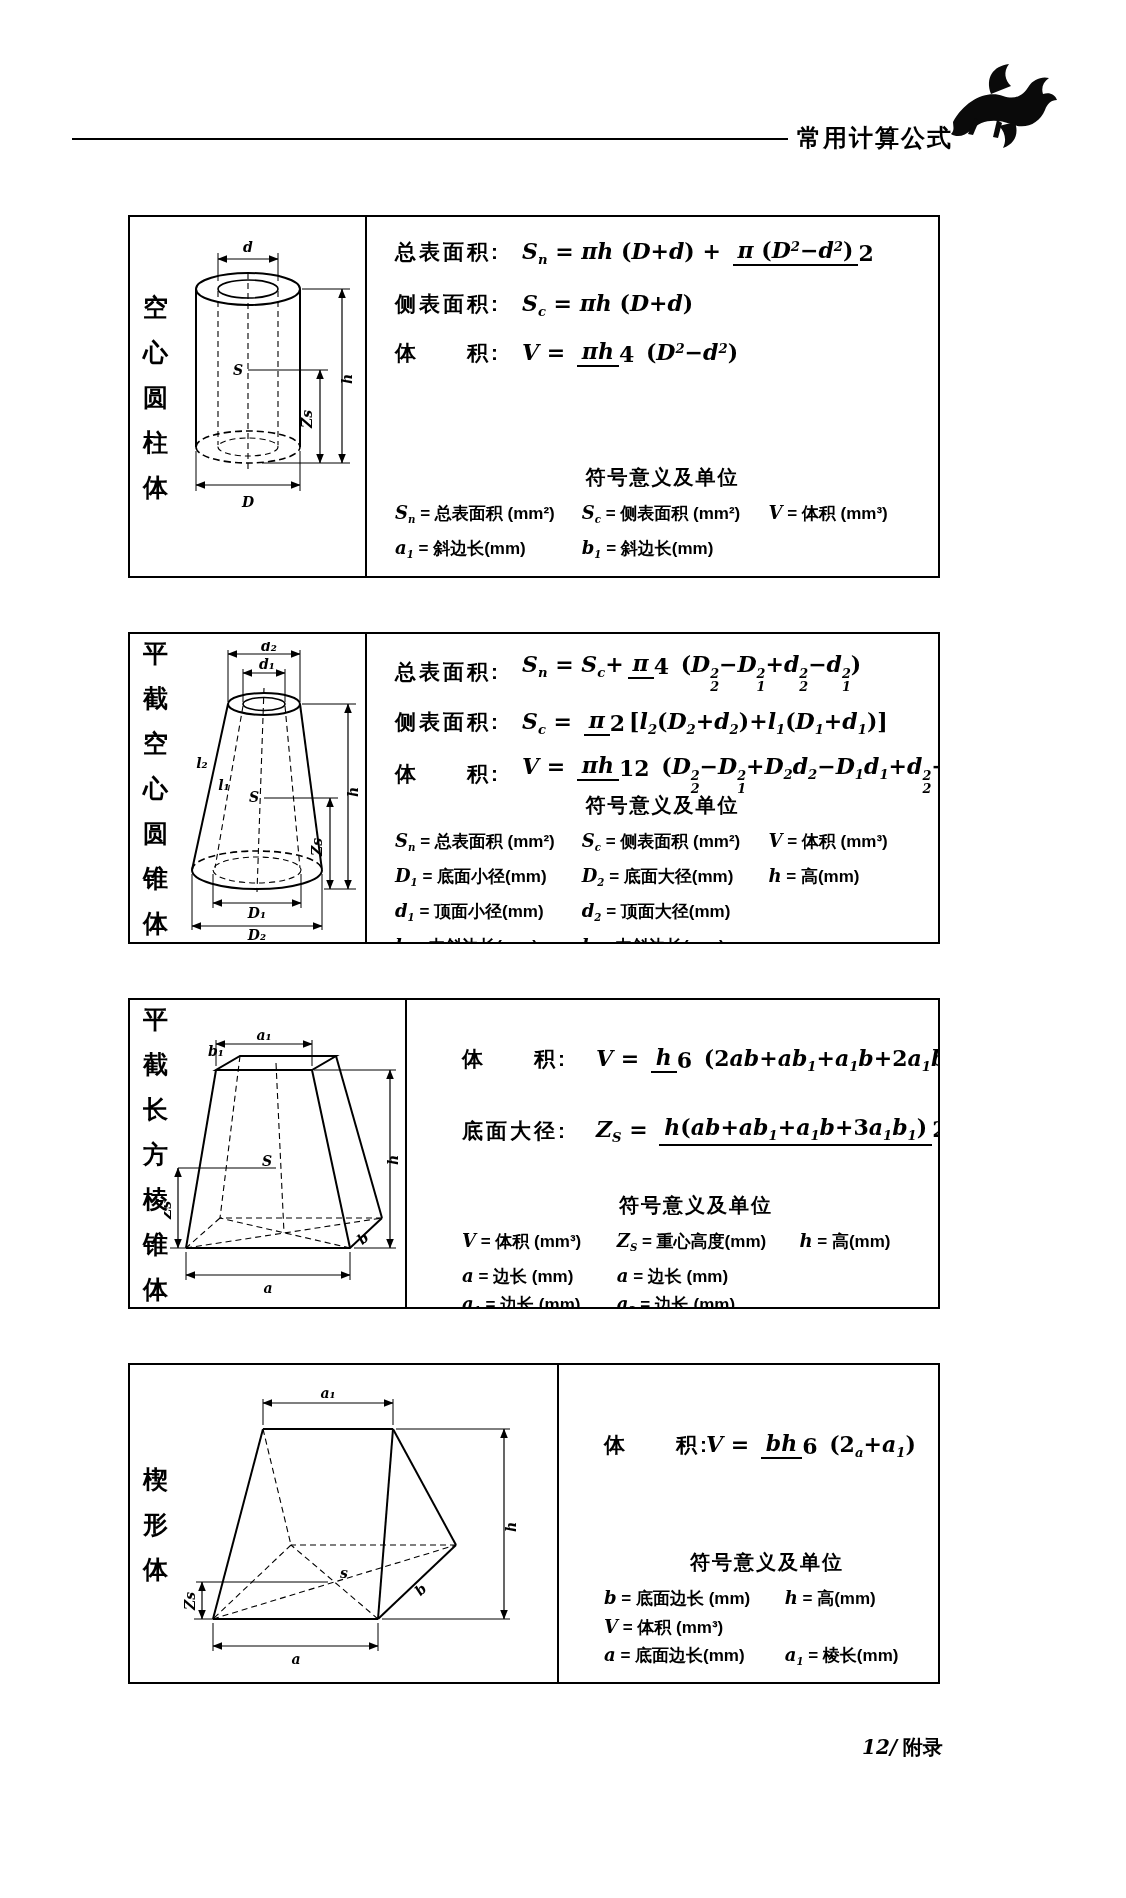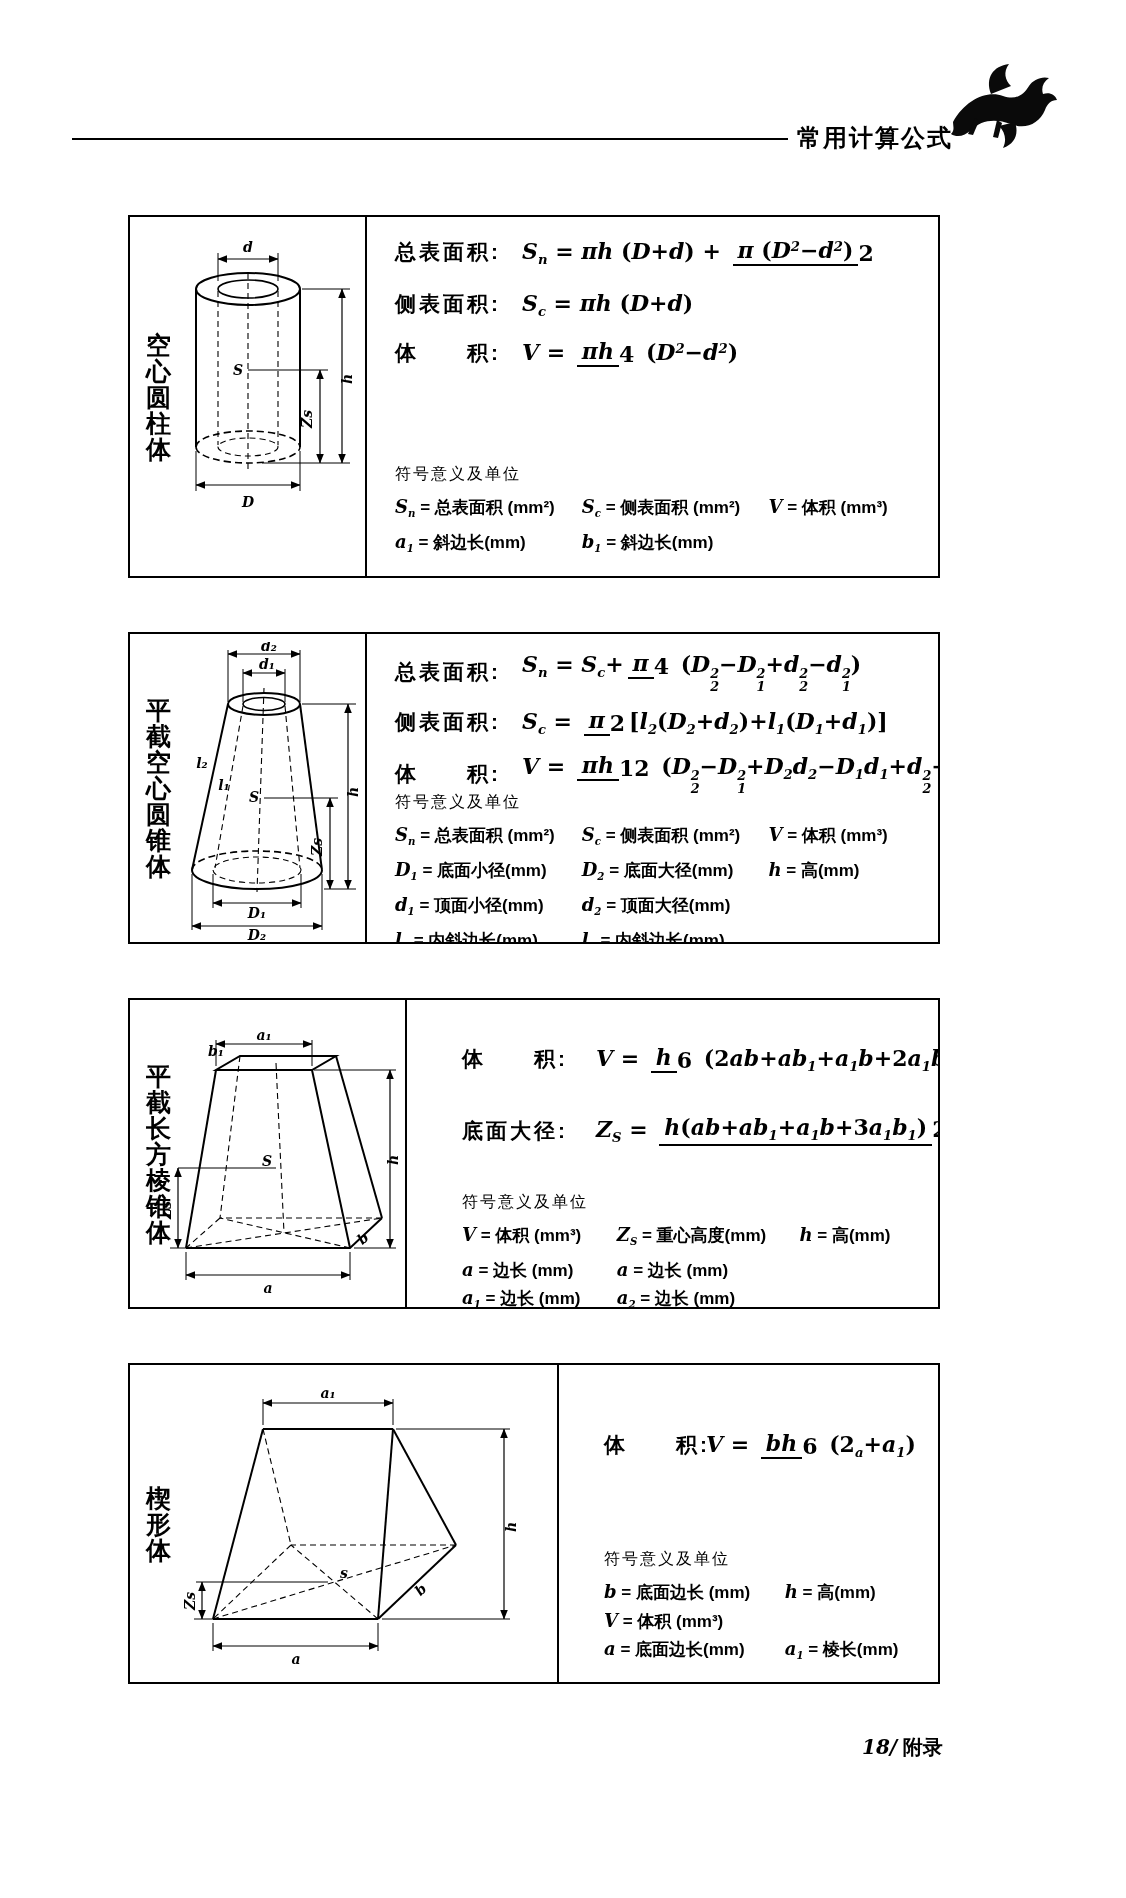--- a/index.html
+++ b/index.html
@@ -16,21 +16,21 @@
   .b1{top:215px;height:363px;}
   .b2{top:632px;height:312px;}
   .b3{top:998px;height:311px;}
   .b4{top:1363px;height:321px;}
   .divider{position:absolute;top:0;bottom:0;width:2px;background:#000;}
   .b1 .divider,.b2 .divider{left:235px;}
   .b3 .divider{left:275px;}
   .b4 .divider{left:427px;}
 
   .vlabel{position:absolute;left:13px;top:50%;transform:translateY(-50%);width:28px;
-          word-break:break-all;text-align:right;font-size:25px;line-height:26px;font-weight:bold;}
+          word-break:break-all;text-align:left;font-size:25px;line-height:45px;font-weight:bold;}
 
   .diag{position:absolute;}
   .b1 .diag{left:52px;top:22px;width:180px;height:300px;}
   .b2 .diag{left:42px;top:8px;width:192px;height:300px;}
   .b3 .diag{left:34px;top:30px;width:240px;height:270px;}
   .b4 .diag{left:28px;top:22px;width:396px;height:290px;}
 
   .content{position:absolute;top:0;bottom:0;right:8px;}
   .b1 .content,.b2 .content{left:265px;}
   .b3 .content{left:332px;}
@@ -49,21 +49,21 @@
   .frac{display:inline-flex;flex-direction:row;align-items:center;vertical-align:middle;margin:0 4px;line-height:1.05;}
   .frac .num{border-bottom:2.5px solid #000;padding:0 5px 2px 5px;}
   .frac .den{padding-top:1px;}
   .ss{display:inline-flex;flex-direction:column;align-items:center;font-size:58%;line-height:1;vertical-align:-0.5em;font-style:italic;}
 
   .legend{position:absolute;left:0;right:0;}
   .b1 .legend,.b2 .legend{top:247px;}
   .b2 .legend{top:158px;}
   .b3 .legend{top:192px;}
   .b4 .legend{top:184px;}
-  .ltitle{font-size:16px;font-weight:normal;letter-spacing:2px;margin-bottom:8px;}
+  .ltitle{font-size:20px;font-weight:bold;letter-spacing:2px;margin-bottom:8px;text-align:center;}
   .lrow{white-space:nowrap;line-height:27.5px;font-size:17px;font-weight:bold;}
   .lcell{display:inline-block;}
   .lcell .var{font-family:"DejaVu Serif",serif;font-style:italic;font-size:18px;}
   .w182{width:182px;}
   .w150{width:150px;}
   .w178{width:178px;}
   .w176{width:176px;}
 
   
   .s2{stroke:#000;stroke-width:2;fill:none;}
@@ -411,15 +411,15 @@
           <span class="lcell w176"><span class="var">V</span> = 体积 (mm³)</span>
         </div>
         <div class="lrow">
           <span class="lcell w176"><span class="var">a</span> = 底面边长(mm)</span>
           <span class="lcell"><span class="var">a</span><sub>1</sub> = 棱长(mm)</span>
         </div>
       </div>
     </div>
   </section>
 
-  <div class="footer"><span class="var">18/</span> 附录</div>
+  <div class="footer"><span class="var">12/</span> 附录</div>
 
 </div>
 
 </body></html>

